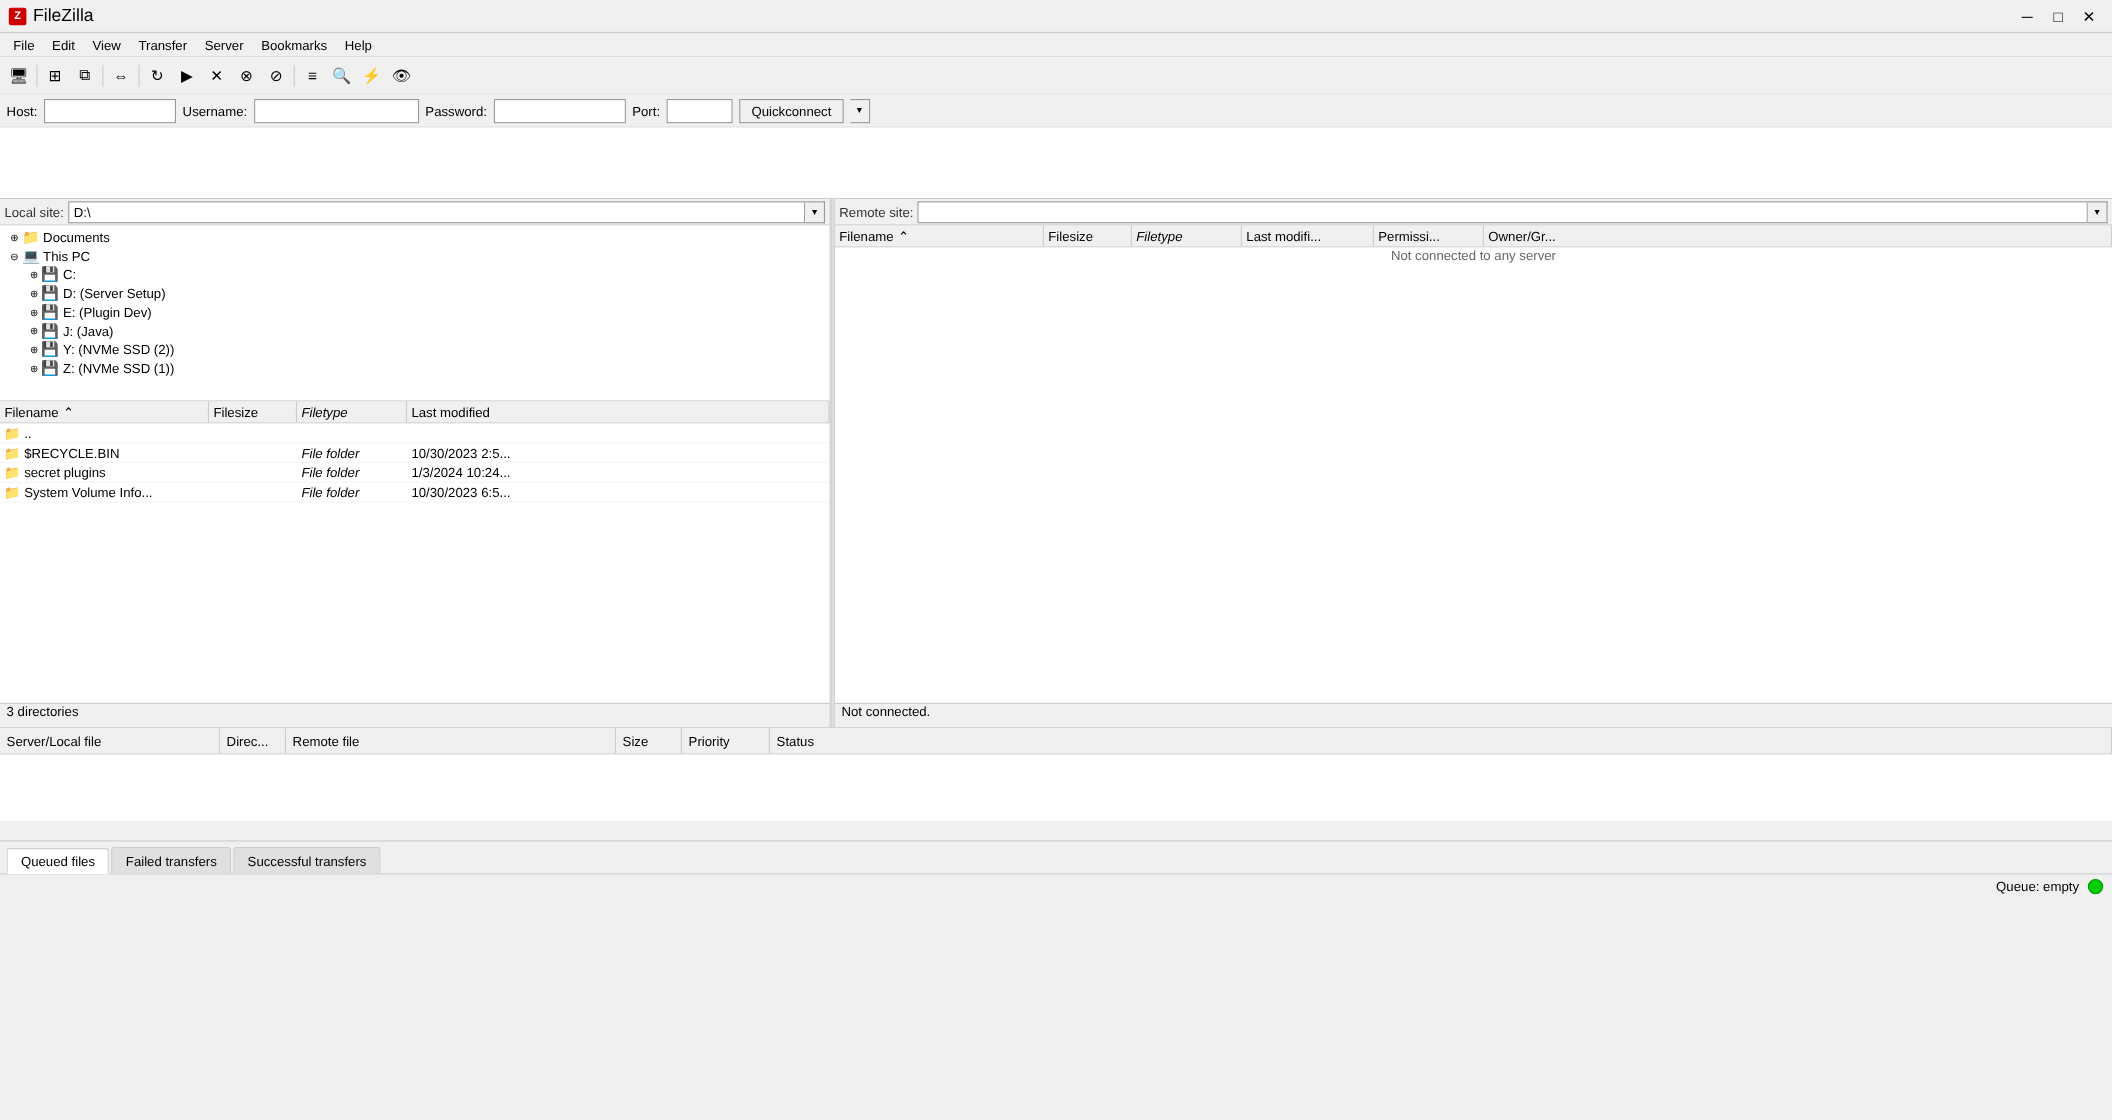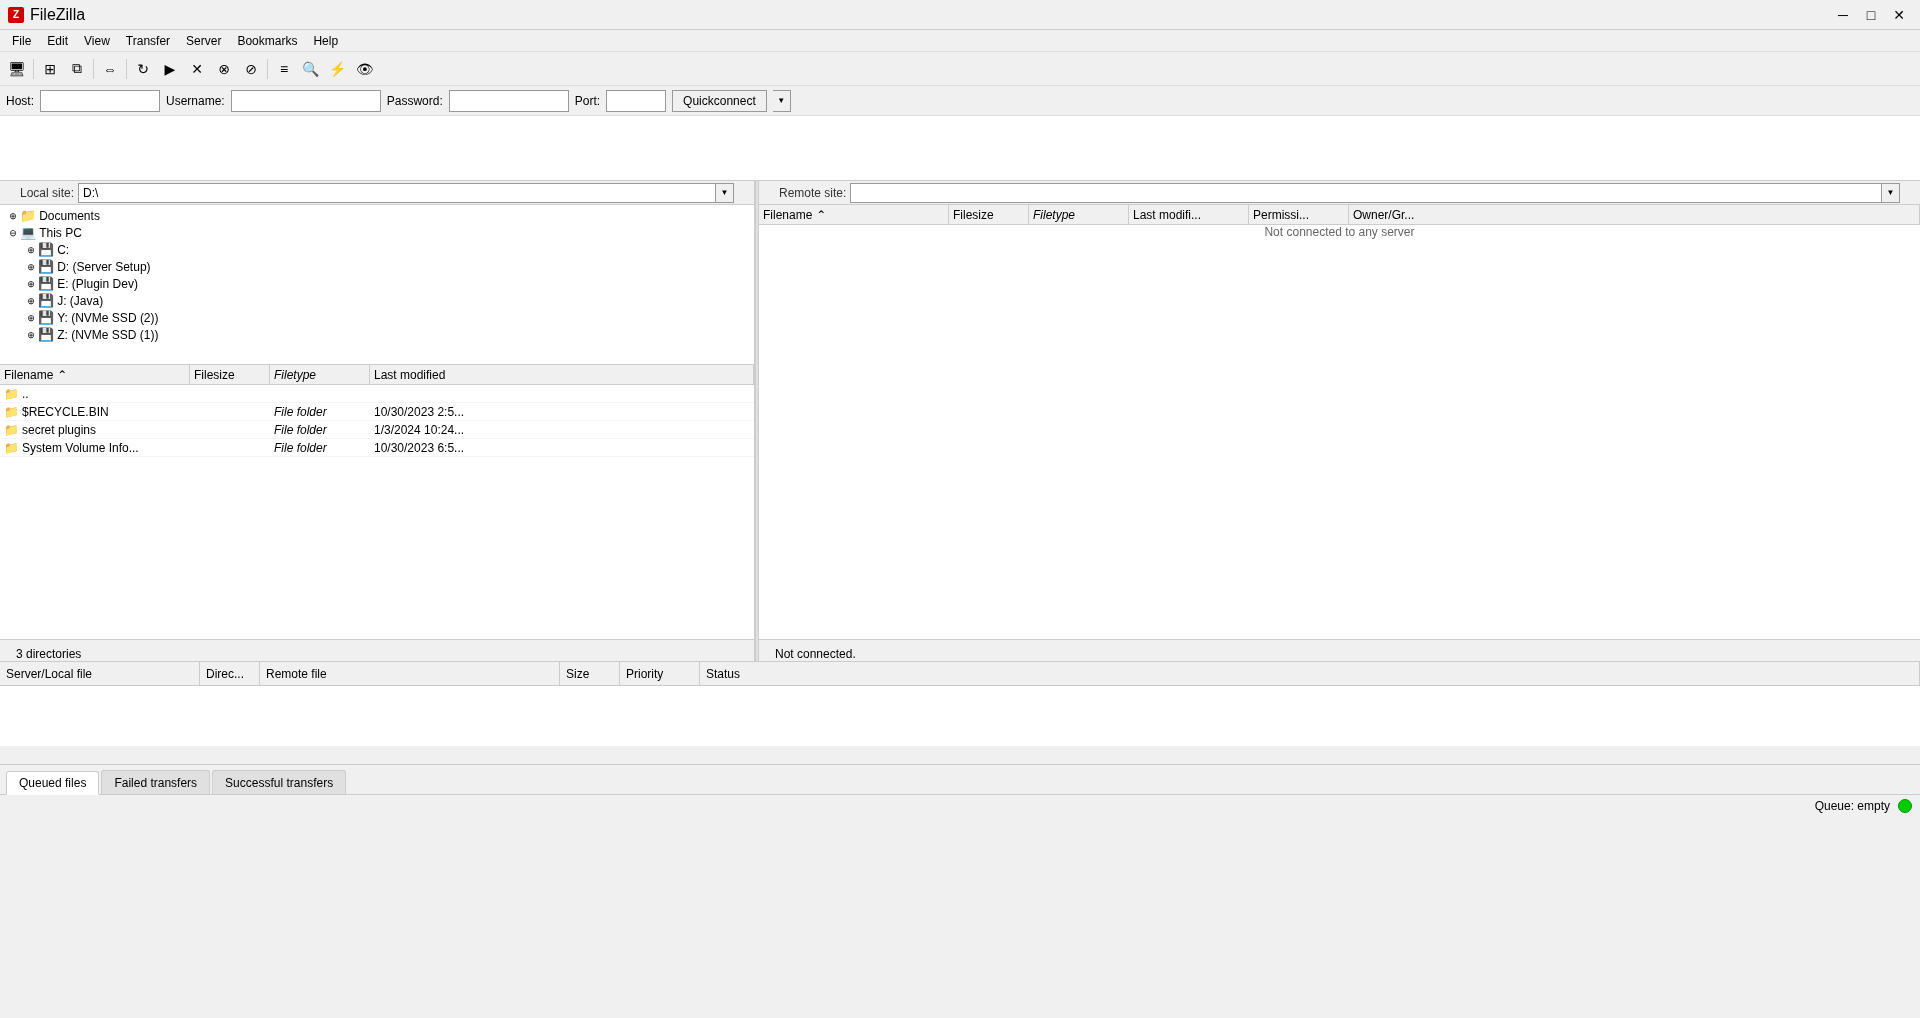--- a/index.html
+++ b/index.html
@@ -39,21 +39,21 @@
 
     
     #main-content { display: flex; height: calc(1018px - 30px - 22px - 34px - 30px - 65px - 30px - 50px - 30px); }
 
     
     .panel { display: flex; flex-direction: column; flex: 1; }
     #left-panel { flex: 0 0 755px; border-right: 1px solid #ccc; }
     #right-panel { flex: 1; }
 
     
-    .site-bar { height: 24px; display: flex; align-items: center; padding: 0 20px; background: #f0f0f0; border-bottom: 1px solid #ccc; }
+    .site-bar { height: 24px; display: flex; align-items: center; padding: 0 4px; background: #f0f0f0; border-bottom: 1px solid #ccc; }
     .site-label { font-size: 12px; color: #333; margin-right: 4px; }
     .site-path { flex: 1; height: 20px; border: 1px solid #999; padding: 0 4px; font-size: 12px; background: white; }
     .site-dropdown { width: 18px; height: 20px; border: 1px solid #999; border-left: none; background: #f0f0f0; cursor: pointer; display: flex; align-items: center; justify-content: center; font-size: 8px; }
 
     
     #file-tree { height: 160px; overflow-y: auto; background: white; border-bottom: 1px solid #ccc; padding: 2px; }
     .tree-item { display: flex; align-items: center; padding: 1px 0; cursor: pointer; white-space: nowrap; }
     .tree-indent { display: inline-block; }
     .tree-icon { margin-right: 3px; font-size: 13px; }
     .tree-expand { width: 14px; display: inline-flex; align-items: center; justify-content: center; cursor: pointer; font-size: 9px; }
@@ -64,21 +64,21 @@
     .col-name { flex: 0 0 190px; }
     .col-size { flex: 0 0 80px; }
     .col-type { flex: 0 0 100px; font-style: italic; }
     .col-modified { flex: 1; }
 
     .file-list { flex: 1; overflow-y: auto; background: white; }
     .file-row { display: flex; align-items: center; height: 18px; cursor: pointer; border-bottom: 1px solid #f5f5f5; }
     .file-cell { padding: 0 4px; overflow: hidden; white-space: nowrap; font-size: 12px; }
 
     
-    .panel-status { height: 22px; background: #f0f0f0; border-top: 1px solid #ccc; display: flex; align-items: flex-end; padding: 0 16px; font-size: 12px; }
+    .panel-status { height: 22px; background: #f0f0f0; border-top: 1px solid #ccc; display: flex; align-items: flex-start; padding: 0 6px; font-size: 12px; }
 
     
     #queue-area { border-top: 1px solid #ccc; background: white; }
     #queue-header { height: 24px; display: flex; align-items: center; background: #f0f0f0; border-bottom: 1px solid #ccc; }
     .queue-col { padding: 0 6px; font-size: 12px; font-weight: normal; border-right: 1px solid #ccc; height: 100%; display: flex; align-items: center; }
     #queue-rows { height: 60px; background: white; overflow-y: auto; }
 
     
     #bottom-tabs { height: 30px; background: #f0f0f0; border-top: 1px solid #ccc; display: flex; align-items: flex-end; padding: 0 6px; gap: 2px; margin-top: 18px; }
     .bottom-tab { height: 24px; padding: 0 12px; background: #e0e0e0; border: 1px solid #ccc; border-bottom: none; cursor: pointer; font-size: 12px; display: flex; align-items: center; border-radius: 3px 3px 0 0; }

